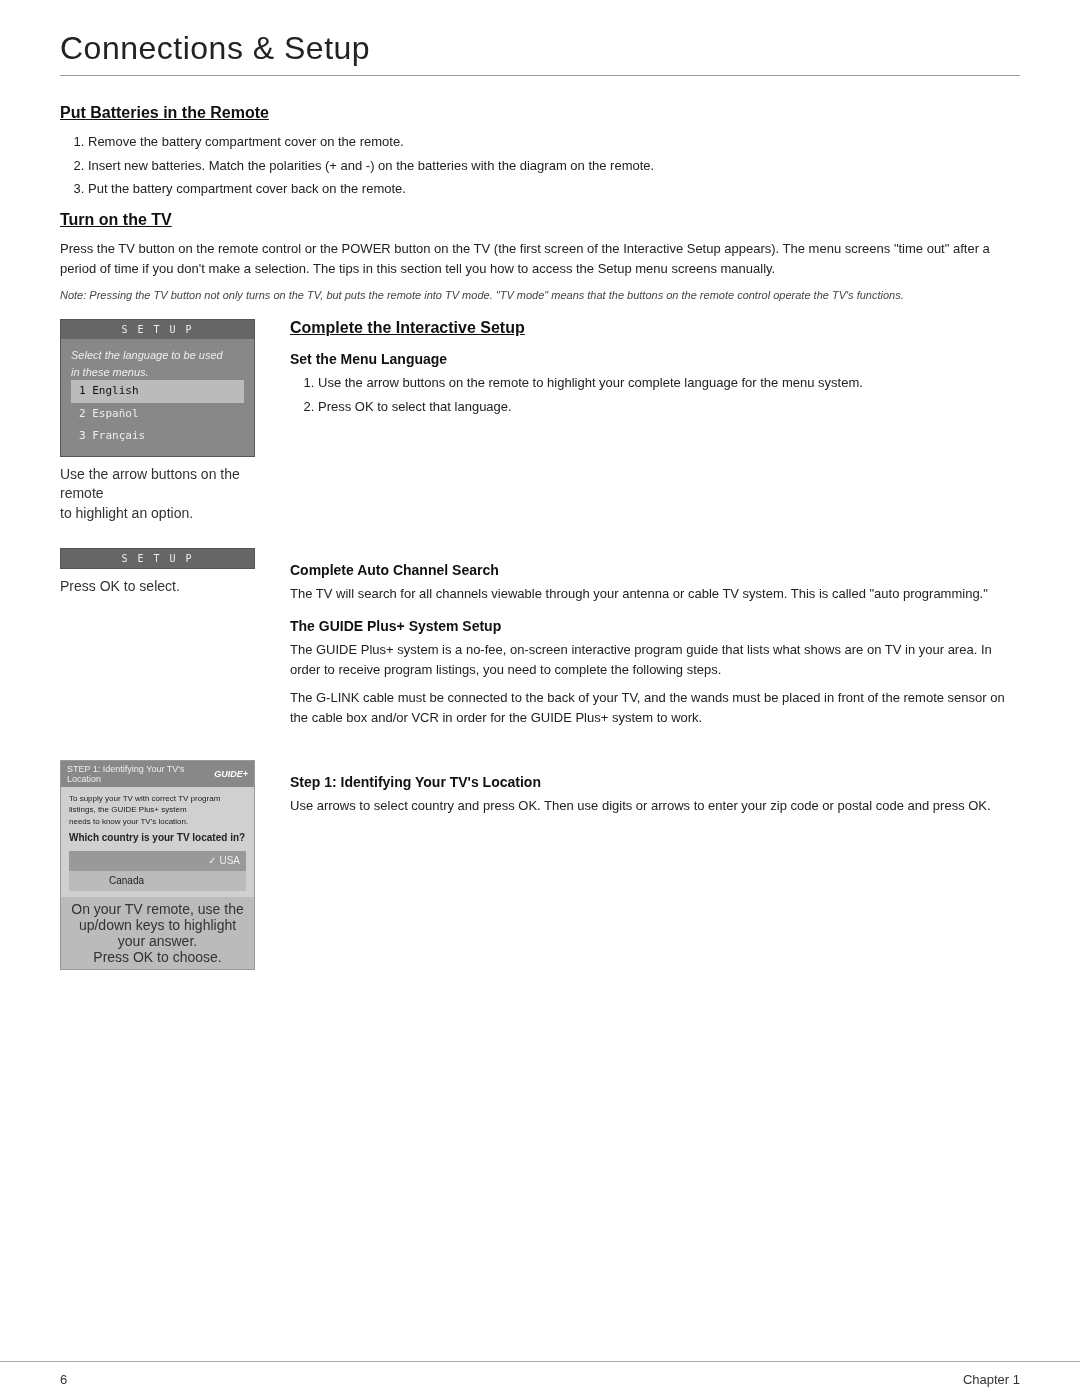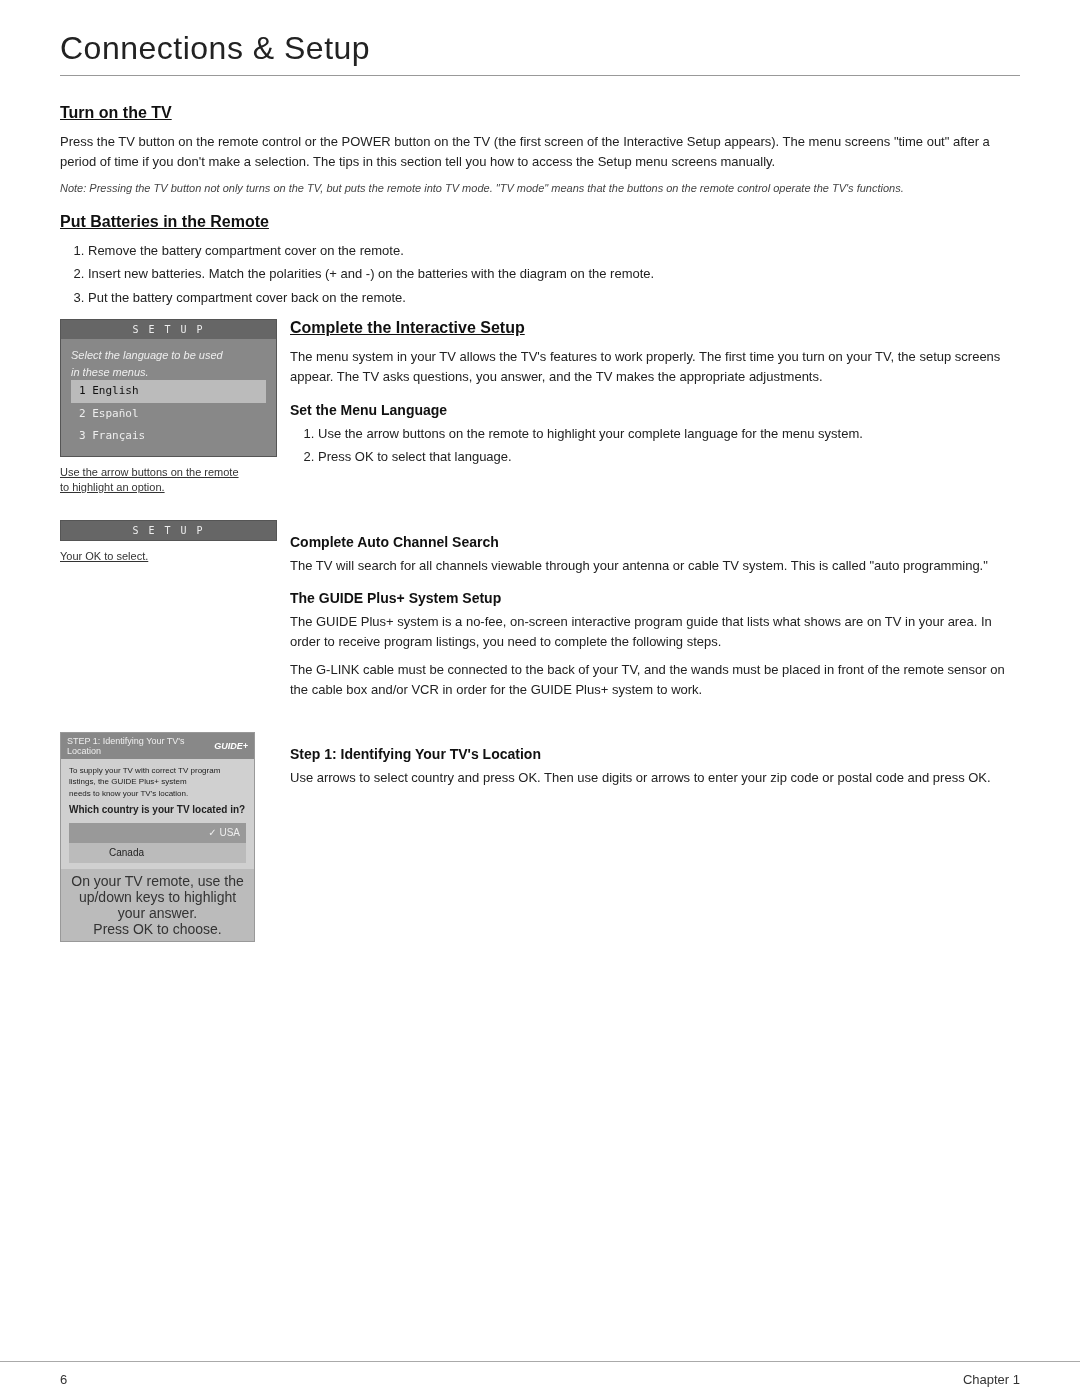--- a/index.html
+++ b/index.html
@@ -89,21 +89,21 @@
       min-width: 200px;
     }
     .col-right {
       flex: 1;
     }
 
     
     .tv-screen {
       background: #888;
       border: 1px solid #555;
-      width: 217px;
+      width: 195px;
       font-size: 11px;
       color: #fff;
       margin-bottom: 8px;
     }
     .tv-screen-title {
       background: #666;
       text-align: center;
       padding: 4px 6px;
       font-size: 10px;
       letter-spacing: 2px;
@@ -130,25 +130,24 @@
       background: #bbb;
       color: #111;
     }
     .tv-menu-item.normal {
       background: transparent;
       color: #eee;
     }
 
     
     .screen-caption {
-      font-size: 11px;
+      font-size: 14px;
       color: #333;
       margin-top: 8px;
       line-height: 1.4;
-      text-decoration: underline;
     }
 
     
     .guide-screen {
       background: #ccc;
       border: 1px solid #999;
       width: 195px;
       font-size: 9px;
       color: #222;
       margin-bottom: 8px;
@@ -220,69 +219,68 @@
   </style>
 </head>
 <body>
 
 <div class="page-wrapper">
 
   <h1 class="page-title">Connections &amp; Setup</h1>
   <hr class="title-rule">
 
   <section>
-    <h2 class="section-heading">Turn on the TV</h2>
-    <p>Press the TV button on the remote control or the POWER button on the TV (the first screen of the Interactive Setup appears). The menu screens "time out" after a period of time if you don't make a selection. The tips in this section tell you how to access the Setup menu screens manually.</p>
-    <p class="note-text">Note: Pressing the TV button not only turns on the TV, but puts the remote into TV mode. "TV mode" means that the buttons on the remote control operate the TV's functions.</p>
-  </section>
-
-  <section>
     <h2 class="section-heading">Put Batteries in the Remote</h2>
     <ol>
       <li>Remove the battery compartment cover on the remote.</li>
       <li>Insert new batteries. Match the polarities (+ and -) on the batteries with the diagram on the remote.</li>
       <li>Put the battery compartment cover back on the remote.</li>
     </ol>
+  </section>
+
+  <section>
+    <h2 class="section-heading">Turn on the TV</h2>
+    <p>Press the TV button on the remote control or the POWER button on the TV (the first screen of the Interactive Setup appears). The menu screens "time out" after a period of time if you don't make a selection. The tips in this section tell you how to access the Setup menu screens manually.</p>
+    <p class="note-text">Note: Pressing the TV button not only turns on the TV, but puts the remote into TV mode. "TV mode" means that the buttons on the remote control operate the TV's functions.</p>
   </section>
 
   <section>
 
     <div class="two-col">
       <div class="col-left">
 
         <div class="tv-screen">
           <div class="tv-screen-title">S E T U P</div>
           <div class="tv-screen-body">
             <div class="italic-text">Select the language to be used<br>in these menus.</div>
             <div class="tv-menu-item selected">1 English</div>
             <div class="tv-menu-item normal">2 Español</div>
             <div class="tv-menu-item normal">3 Français</div>
           </div>
         </div>
         <div class="screen-caption">Use the arrow buttons on the remote<br>to highlight an option.</div>
       </div>
       <div class="col-right">
         <h2 class="section-heading">Complete the Interactive Setup</h2>
-        <p>The menu system in your TV allows the TV's features to work properly. The first time you turn on your TV, the setup screens appear. The TV asks questions, you answer, and the TV makes the appropriate adjustments.</p>
 
         <h3 class="sub-heading">Set the Menu Language</h3>
         <ol>
           <li>Use the arrow buttons on the remote to highlight your complete language for the menu system.</li>
           <li>Press OK to select that language.</li>
         </ol>
       </div>
     </div>
 
     <div class="two-col">
       <div class="col-left">
 
         <div class="tv-screen">
           <div class="tv-screen-title">S E T U P</div>
         </div>
-        <div class="screen-caption">Your OK to select.</div>
+        <div class="screen-caption">Press OK to select.</div>
       </div>
       <div class="col-right">
         <h3 class="sub-heading">Complete Auto Channel Search</h3>
         <p>The TV will search for all channels viewable through your antenna or cable TV system. This is called "auto programming."</p>
 
         <h3 class="sub-heading">The GUIDE Plus+ System Setup</h3>
         <p>The GUIDE Plus+ system is a no-fee, on-screen interactive program guide that lists what shows are on TV in your area. In order to receive program listings, you need to complete the following steps.</p>
         <p>The G-LINK cable must be connected to the back of your TV, and the wands must be placed in front of the remote sensor on the cable box and/or VCR in order for the GUIDE Plus+ system to work.</p>
       </div>
     </div>

